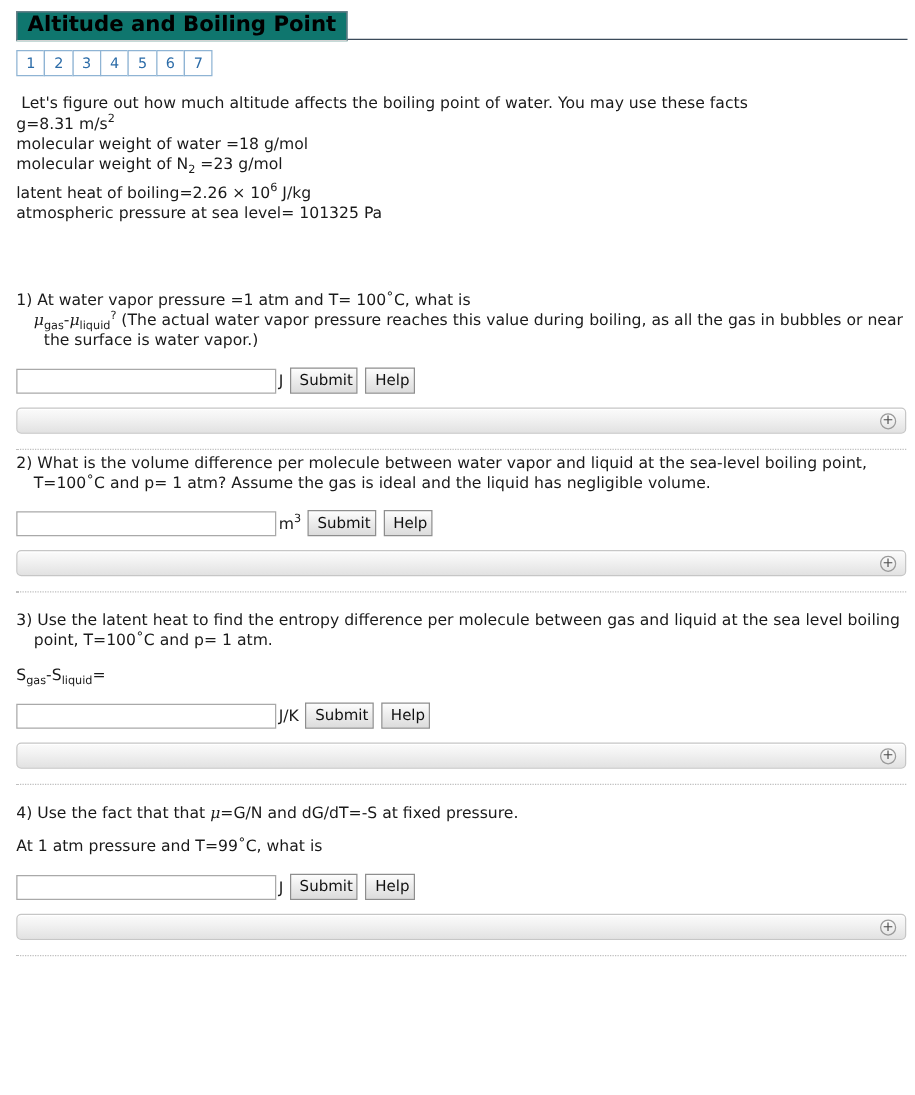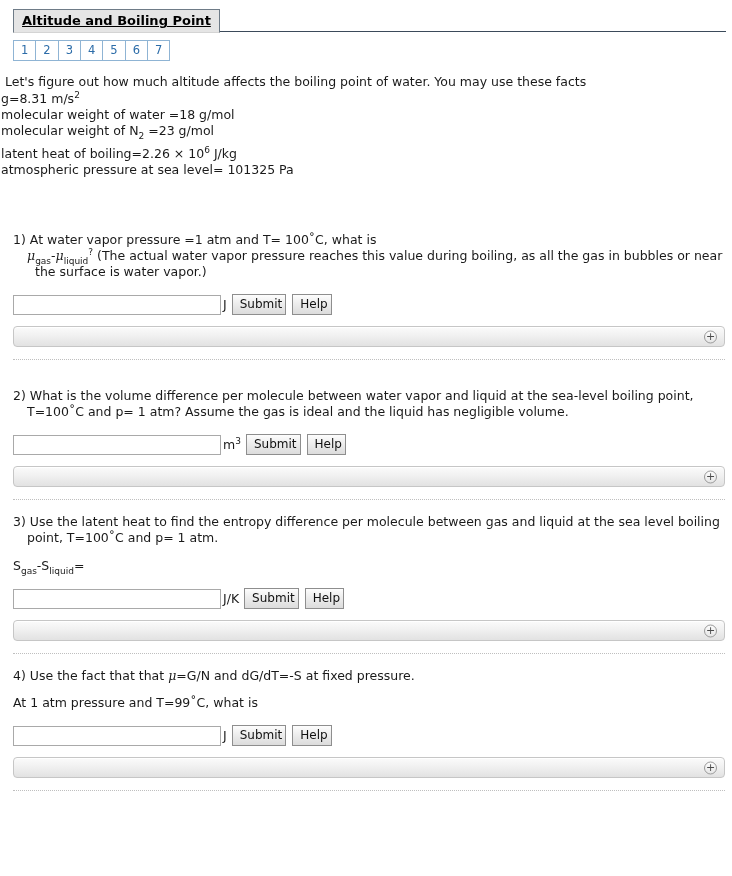--- a/index.html
+++ b/index.html
@@ -28,29 +28,28 @@
     left: 13px;
     right: 6px;
     top: 31px;
     height: 1px;
     background: #3b4a5a;
   }
   .titletab {
     display: inline-block;
     position: relative;
     z-index: 2;
-    background: #e5e5e5;
+    background: #0f766e;
     border: 1px solid #6e7b87;
     border-bottom: 1px solid #d4d4d4;
     padding: 3px 8px 4px 8px;
     font-weight: bold;
-    font-size: 13px;
+    font-size: 17px;
     line-height: 15px;
     color: #000;
-    text-decoration: underline;
   }
 
   
   .pagetabs {
     padding: 7px 0 0 13px;
     line-height: 0;
     white-space: nowrap;
   }
   .ptab {
     display: inline-block;
@@ -61,21 +60,21 @@
     line-height: 14px;
     padding: 2px 7px 3px 7px;
     margin-right: -1px;
     text-align: center;
     min-width: 21px;
     cursor: pointer;
   }
 
   
   .intro {
-    padding: 13px 10px 0 1px;
+    padding: 13px 10px 0 13px;
     line-height: 16px;
   }
   .intro p { margin: 0; }
   .intro .lead { margin: 0 0 1px 4px; }
   .intro .gap { margin-top: 7px; }
 
   sup { font-size: 9px; vertical-align: super; line-height: 0; }
   sub { font-size: 9px; vertical-align: sub; line-height: 0; }
   .mu { font-style: italic; font-family: "DejaVu Serif", serif; }
 
@@ -199,21 +198,21 @@
     <span class="unit">J</span>
     <button class="btn">Submit</button>
     <button class="btn">Help</button>
   </div>
 </div>
 <div class="exbar">
   <div class="plusicon"><span>+</span></div>
 </div>
 <hr class="dotted">
 
-<div class="qblock" style="margin-top:28px">
+<div class="qblock" style="margin-top:2px">
   <p class="qtext hang">2) What is the volume difference per molecule between water vapor and liquid at the sea-level boiling point, T=100˚C and p= 1 atm? Assume the gas is ideal and the liquid has negligible volume.</p>
   <div class="ansrow">
     <input class="ansinput" type="text" value="" style="">
     <span class="unit"><span>m</span><sup>3</sup></span>
     <button class="btn">Submit</button>
     <button class="btn">Help</button>
   </div>
 </div>
 <div class="exbar">
   <div class="plusicon"><span>+</span></div>

